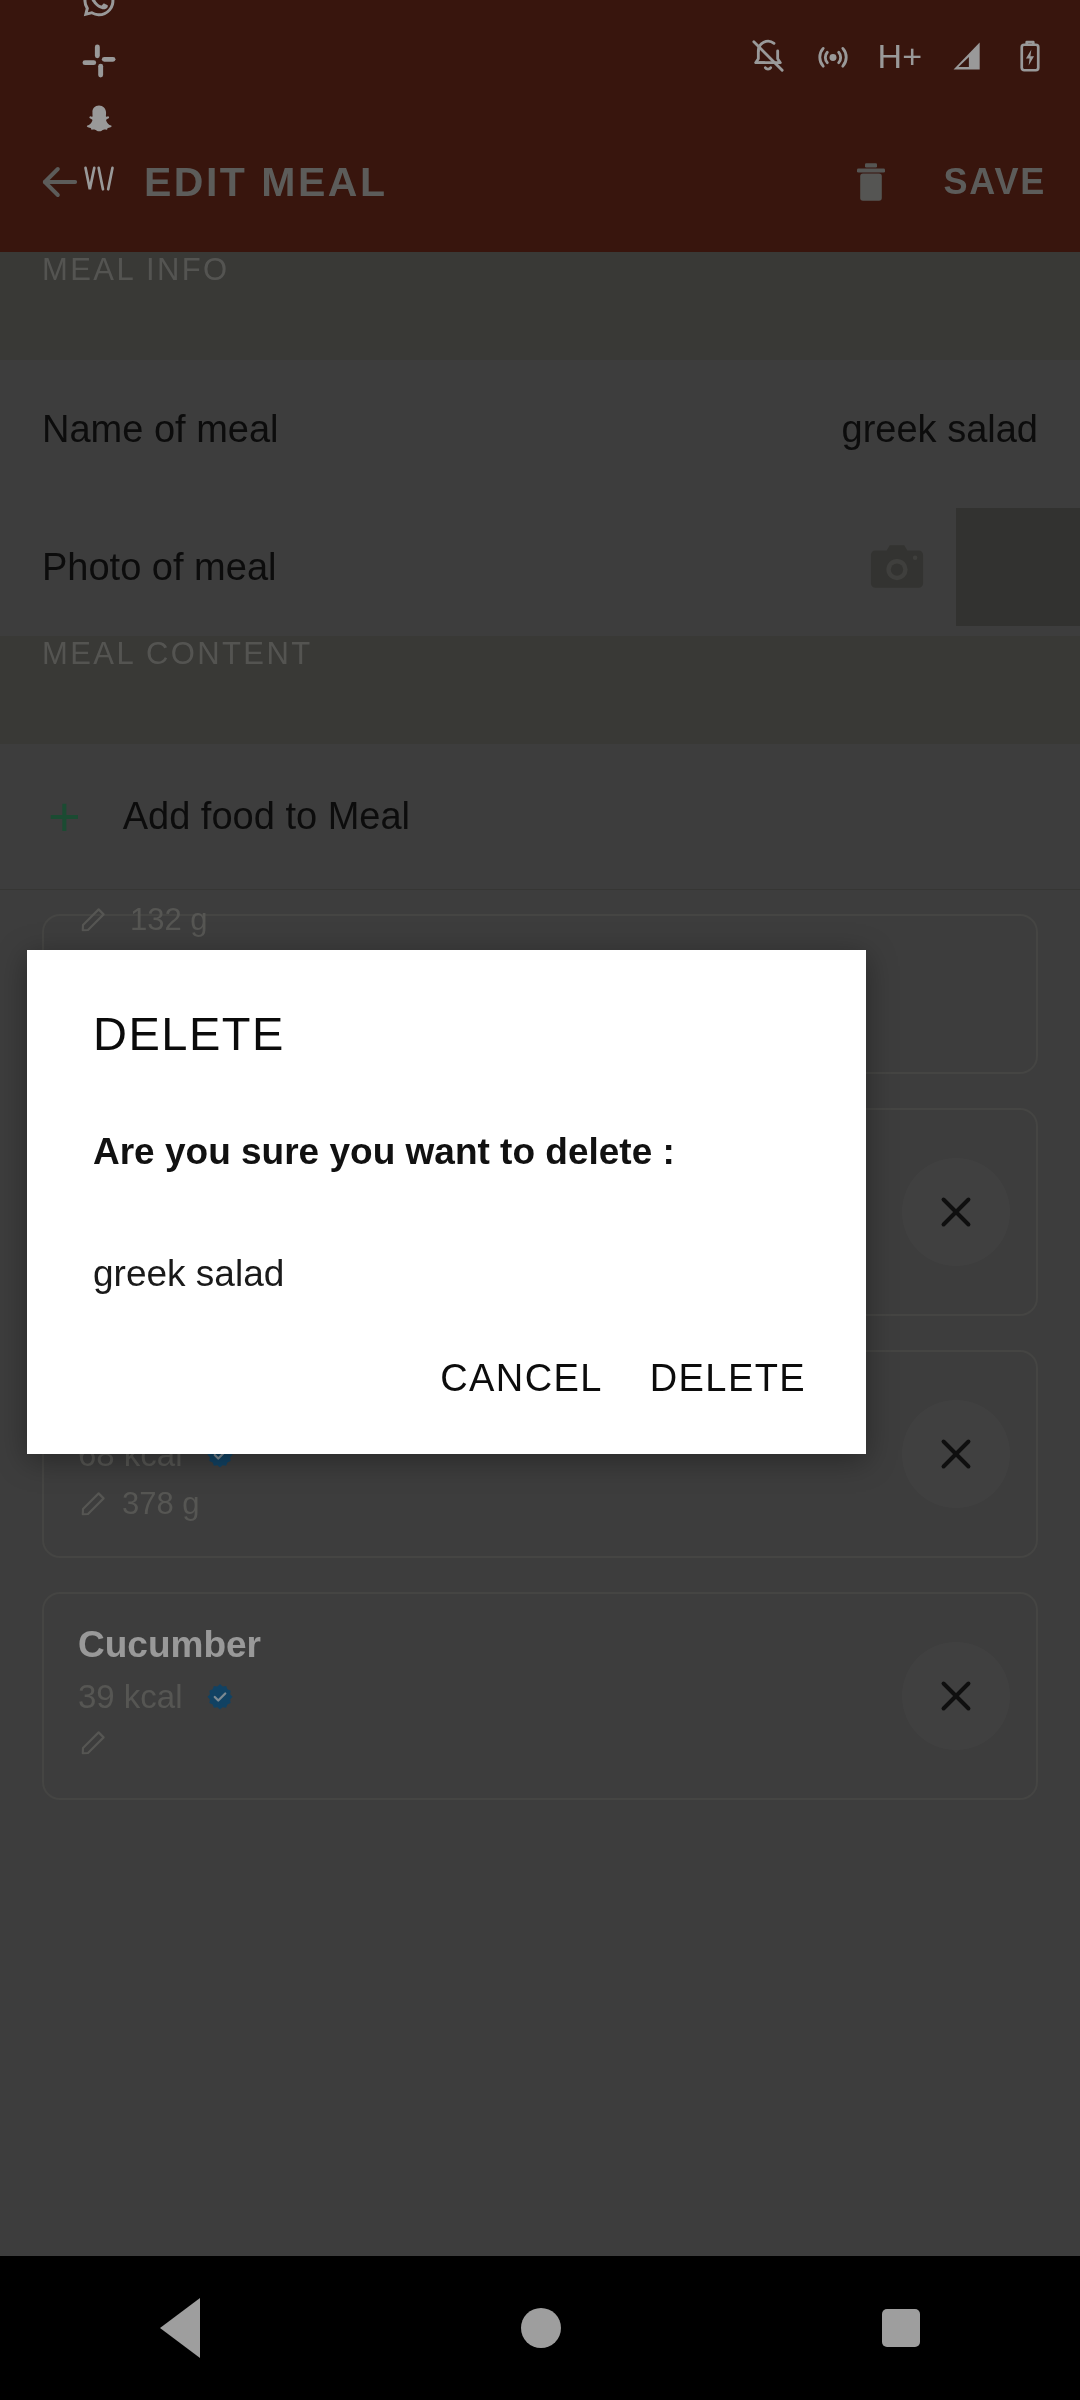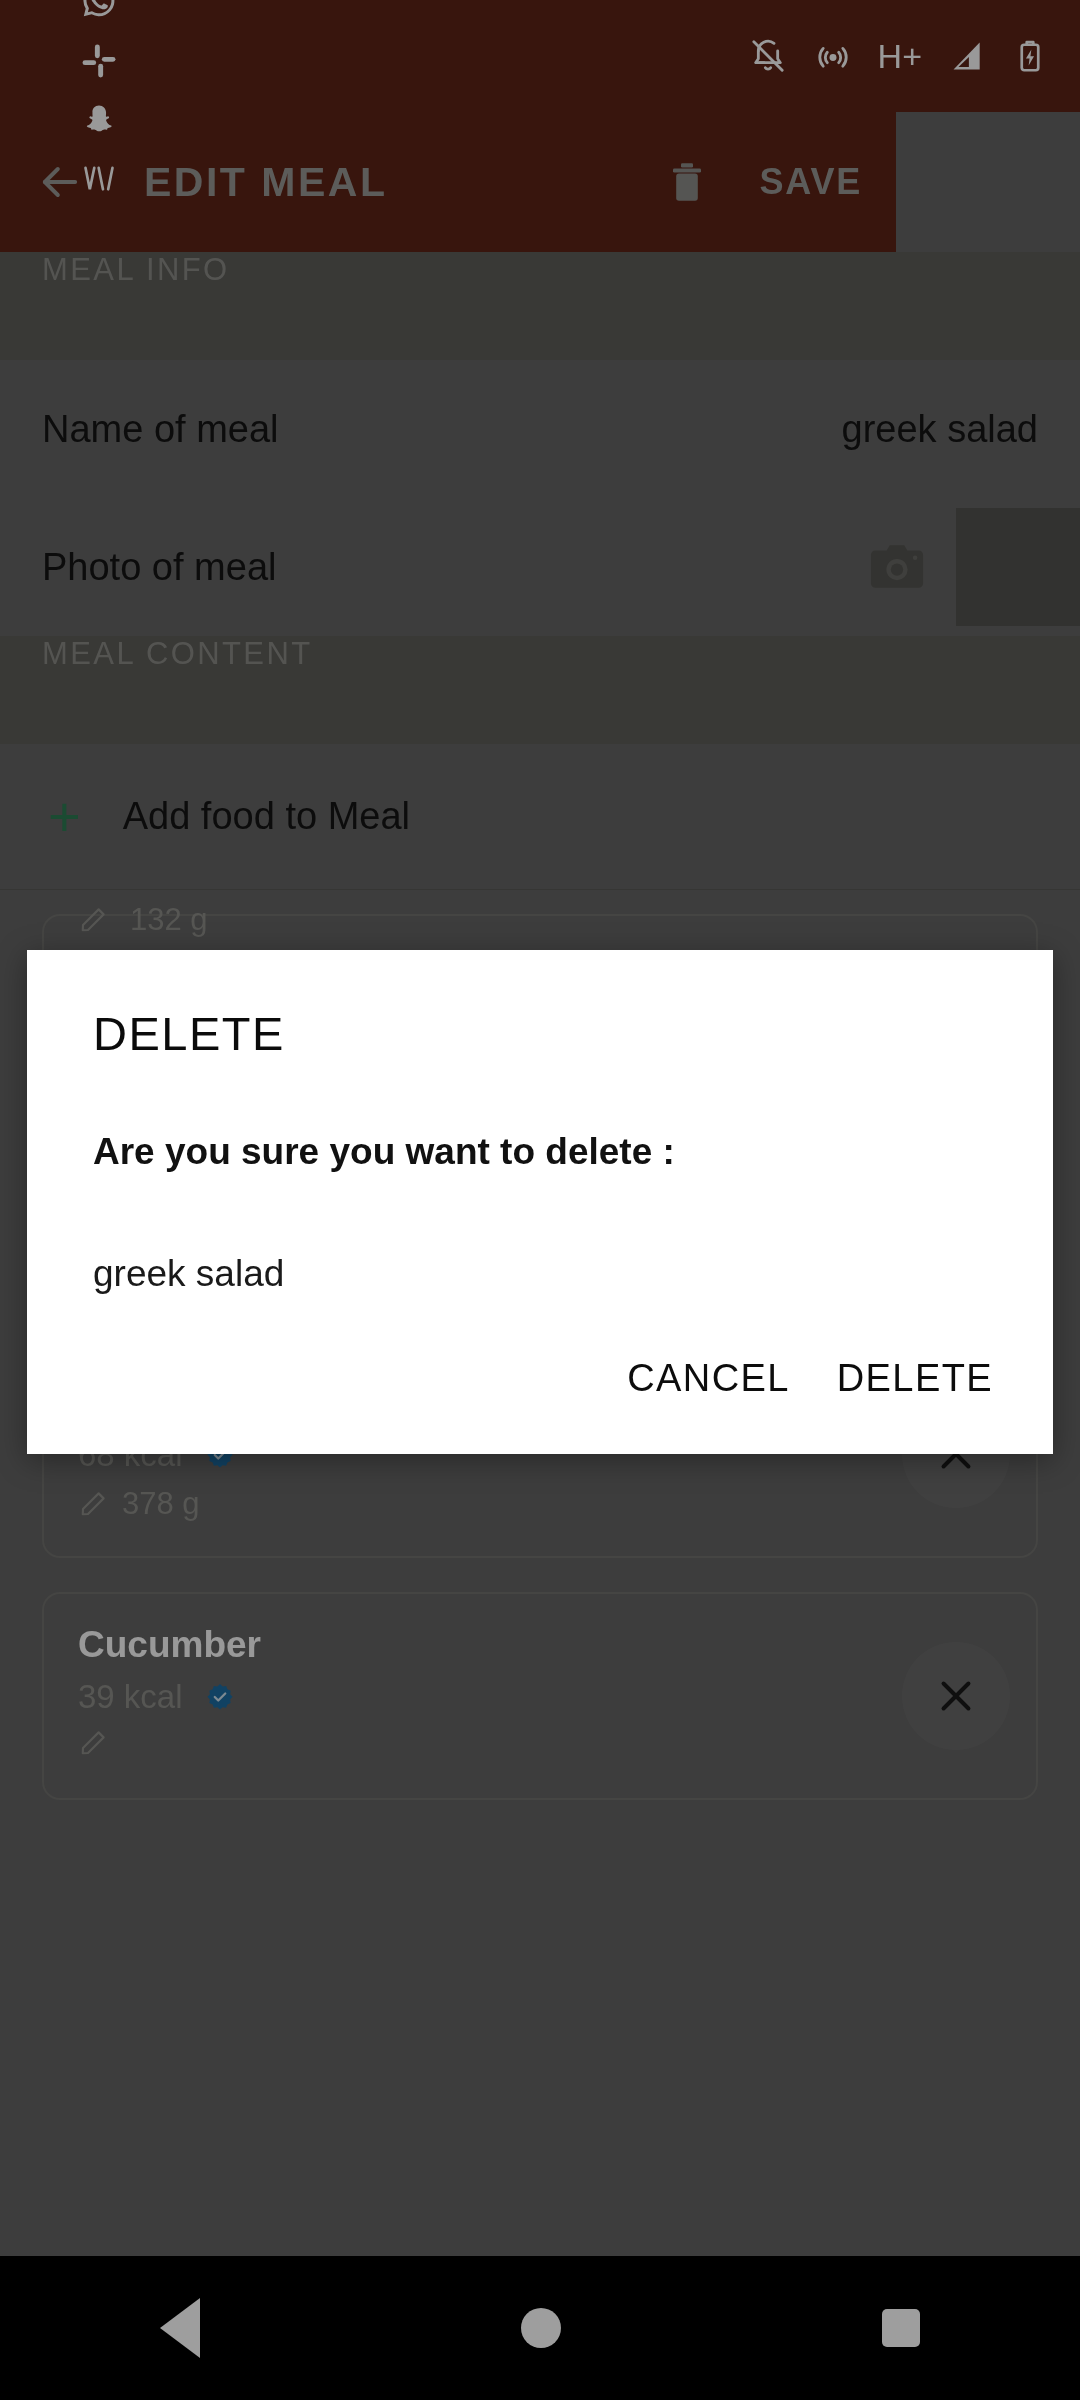--- a/index.html
+++ b/index.html
@@ -49,21 +49,21 @@
     display: flex;
     align-items: center;
     gap: 26px;
   }
   .sicon { display: block; }
 
   
   #app-bar {
     position: absolute;
     top: 112px; left: 0;
-    width: 896px;
+    width: 1080px;
     height: 140px;
     background: #5e2316;
     display: flex;
     align-items: center;
     padding: 0 34px;
     z-index: 4;
   }
   #app-bar-title {
     color: #9a9a96;
     font-size: 41px;
@@ -233,21 +233,21 @@
     height: 2256px;
     background: rgba(0,0,0,0.40);
     z-index: 8;
   }
 
   
   #dialog {
     position: absolute;
     left: 27px;
     top: 950px;
-    width: 1026px;
+    width: 839px;
     background: #ffffff;
     z-index: 20;
     padding: 56px 0 0 0;
     box-shadow: 0 6px 28px rgba(0,0,0,0.35);
   }
   #dialog-title {
     color: #0b0b0b;
     font-size: 47px;
     font-weight: 400;
     letter-spacing: 1.5px;

